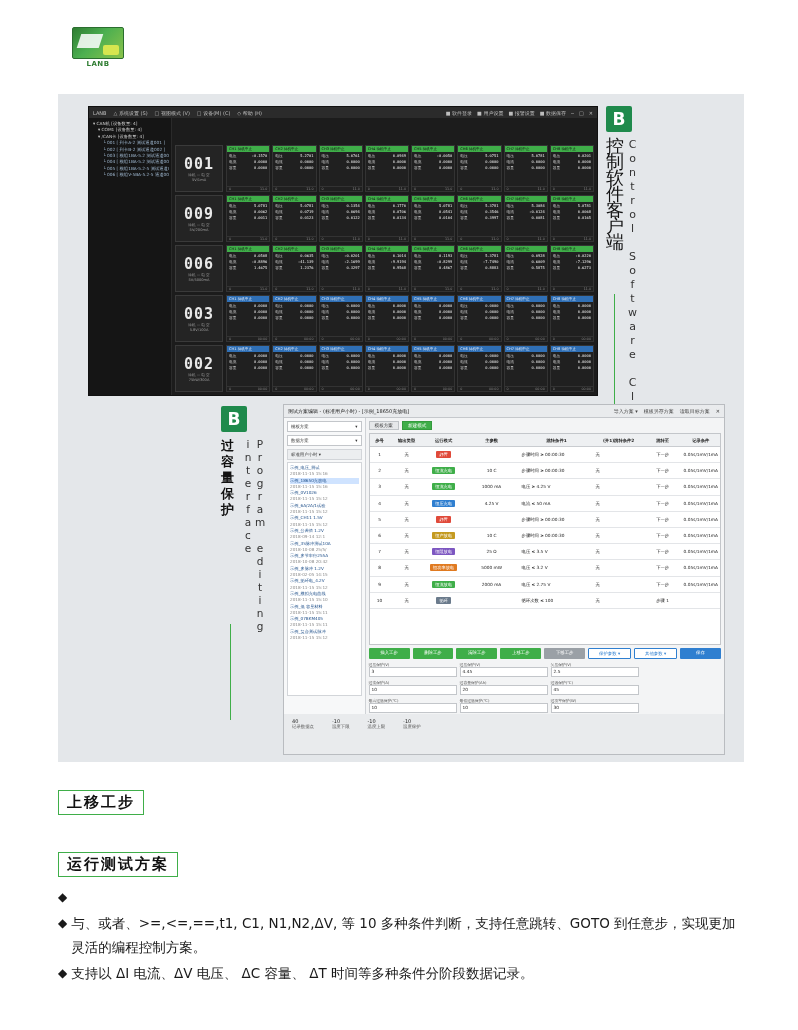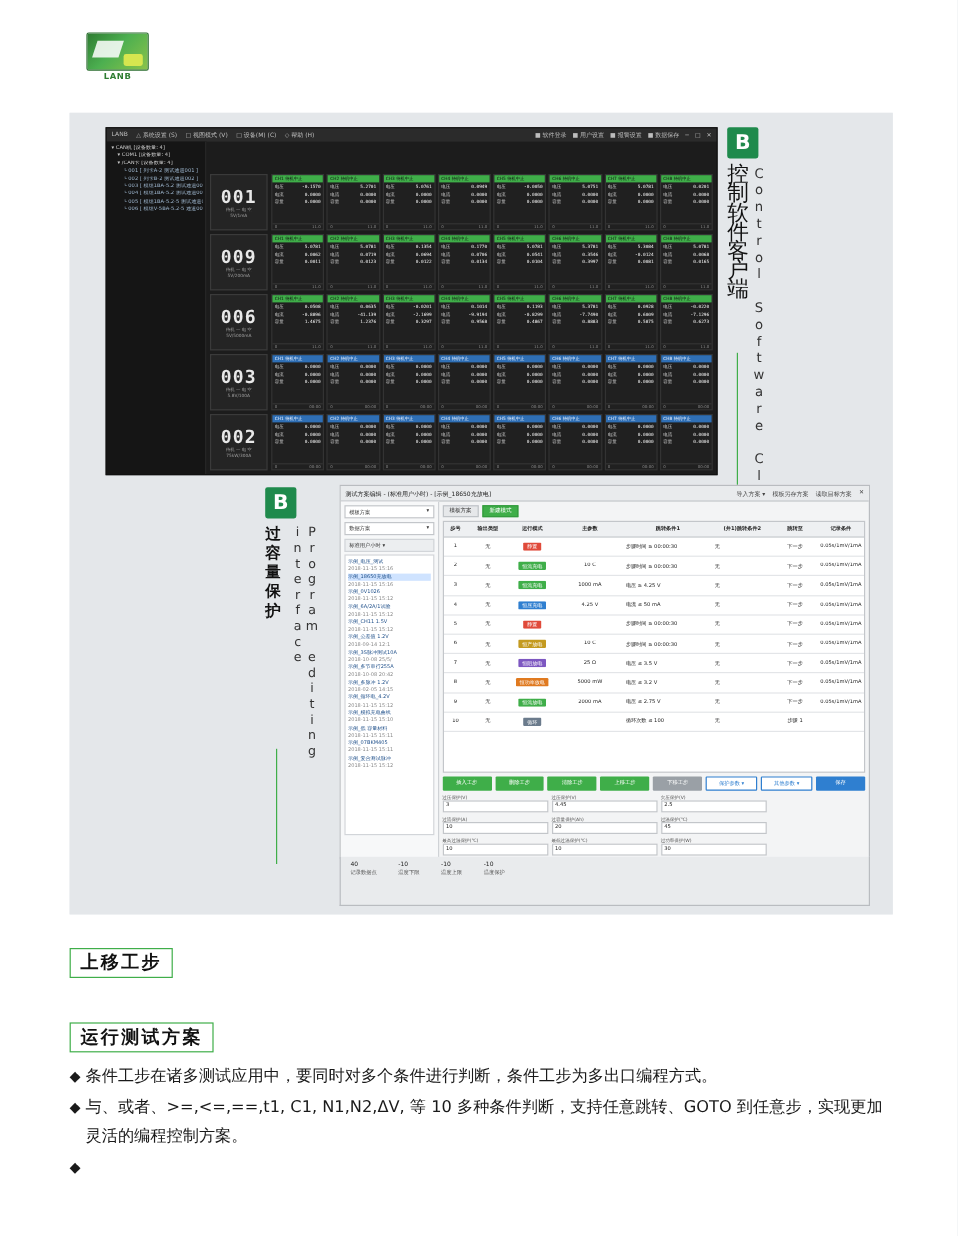--- a/index.html
+++ b/index.html
@@ -1310,25 +1310,25 @@
 
   <div class="sec" style="top:790px;">
     <div class="sec-title">上移工步</div>
   </div>
 
   <div class="sec" style="top:852px;">
     <div class="sec-title">运行测试方案</div>
     <div style="margin-top:8px;" id="bullets">
         <div class="bullet">
           <div class="dot">◆</div>
-          <div class="txt">条件工步在诸多测试应用中，要同时对多个条件进行判断，条件工步为多出口编程方式。</div>
         </div>
         <div class="bullet">
           <div class="dot">◆</div>
           <div class="txt">与、或者、&gt;=,&lt;=,==,t1, C1, N1,N2,ΔV, 等 10 多种条件判断，支持任意跳转、GOTO 到任意步，实现更加灵活的编程控制方案。</div>
         </div>
         <div class="bullet">
           <div class="dot">◆</div>
+          <div class="txt">支持以 ΔI 电流、ΔV 电压、 ΔC 容量、 ΔT 时间等多种条件分阶段数据记录。</div>
         </div>
       </div>
   </div>
 
 </div>
 
 </body></html>

